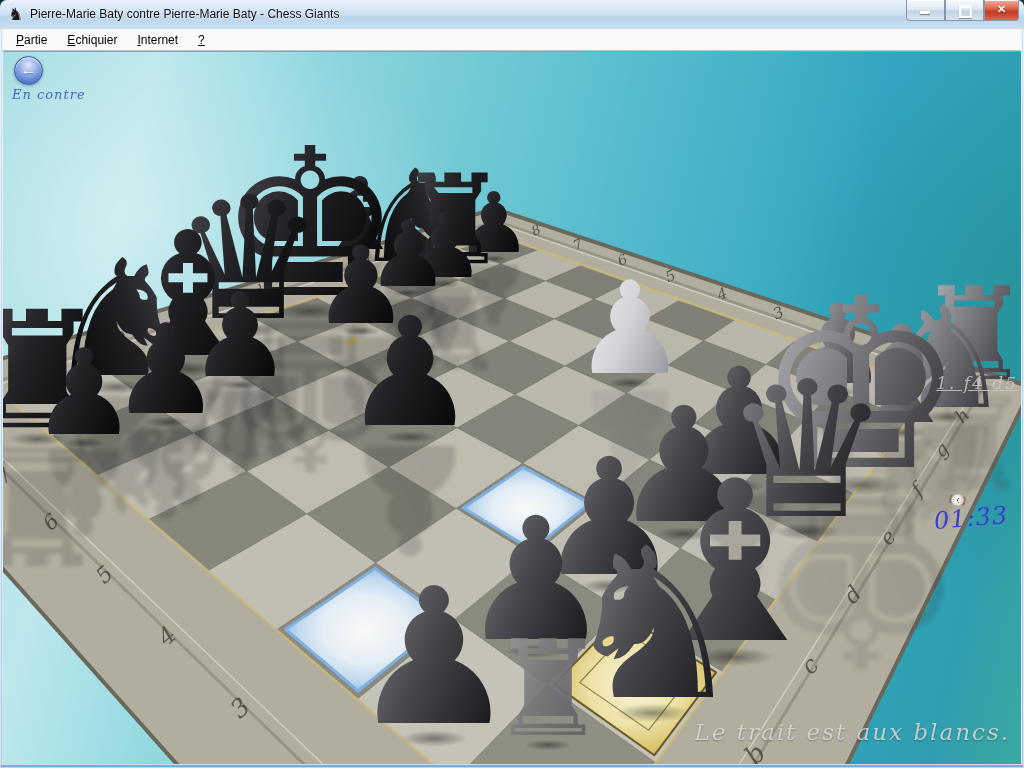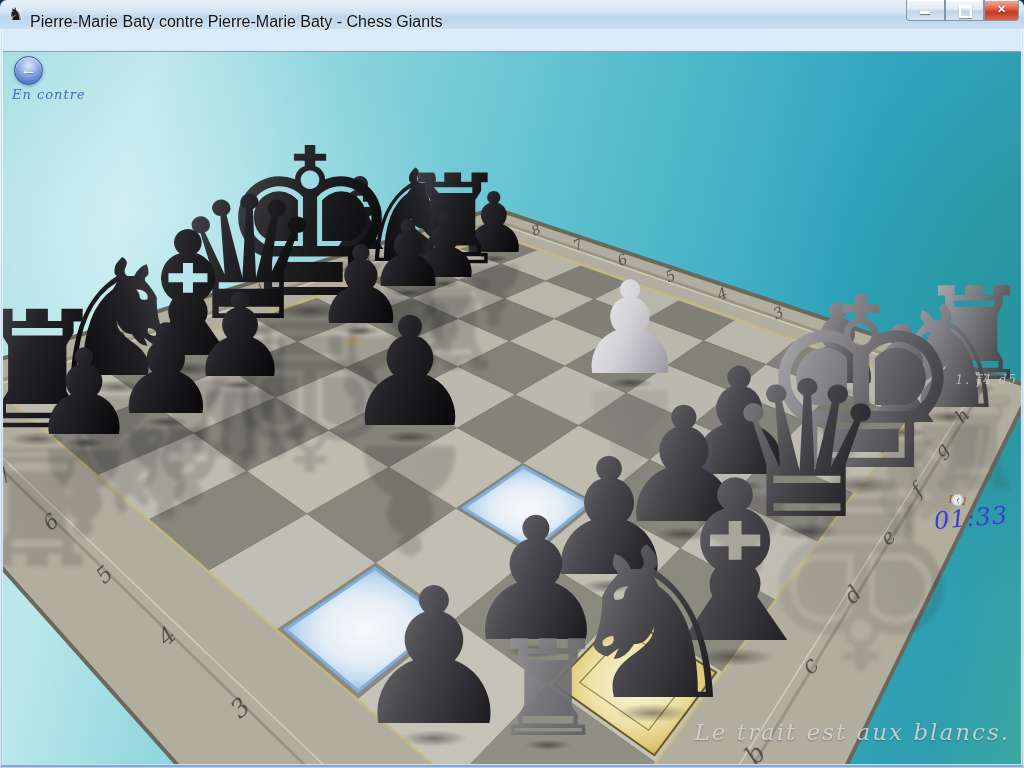--- a/index.html
+++ b/index.html
@@ -6,21 +6,21 @@
   body{width:1024px;height:768px;overflow:hidden;font-family:"Liberation Sans",sans-serif;}
   .window{position:relative;width:1024px;height:768px;border-radius:7px 7px 0 0;overflow:hidden;
     background:linear-gradient(180deg,#dcecf9 0%,#cfe2f4 45%,#bed7ec 100%);
     box-shadow:inset 0 0 0 1px #5a7ca6;}
   
   .titlebar{position:absolute;left:0;top:0;width:1024px;height:29px;
     background:linear-gradient(180deg,#e8f2fb 0%,#d3e5f5 40%,#bdd6ec 60%,#cadef0 100%);
     border-radius:7px 7px 0 0;}
   .app-icon{position:absolute;left:8px;top:5px;width:18px;height:18px;font-size:17px;line-height:18px;
     color:#1a1a1c;text-shadow:1px 0 0 #fff;font-family:"DejaVu Sans",sans-serif;}
-  .title-text{position:absolute;left:30px;top:13px;font-size:16px;color:#111;white-space:nowrap;
+  .title-text{position:absolute;left:30px;top:7px;font-size:12px;color:#111;white-space:nowrap;
     text-shadow:0 1px 2px rgba(255,255,255,.8);}
   .caption-buttons{position:absolute;right:5px;top:0;height:20px;display:flex;}
   .cap-btn{width:37px;height:20px;border:1px solid #8298b0;border-top:none;position:relative;
     background:linear-gradient(180deg,#f6fafd 0%,#dfeaf4 45%,#c3d4e5 55%,#d8e5f0 100%);
     box-shadow:inset 0 1px 0 rgba(255,255,255,.9);cursor:default;}
   .cap-btn.first{border-radius:0 0 0 4px;}
   .cap-btn.close{width:33px;border-radius:0 0 4px 0;
     background:linear-gradient(180deg,#f0b0a2 0%,#e06a50 40%,#c63a22 60%,#d8684c 100%);}
   .icon-min::before{content:"";position:absolute;left:13px;top:11px;width:10px;height:3px;background:#fff;
     box-shadow:0 1px 1px rgba(0,0,0,.45);}
@@ -56,21 +56,21 @@
   .pshadow{position:absolute;pointer-events:none;
     background:radial-gradient(closest-side,rgba(0,0,0,.40),rgba(0,0,0,0) 78%);}
   
   .back-button{position:absolute;left:14px;top:55px;width:27px;height:27px;border-radius:50%;
     background:radial-gradient(circle at 50% 30%,#dfe9fb 0%,#9db8ea 35%,#5b7fd0 70%,#3f5cb4 100%);
     border:1px solid #37549e;box-shadow:0 1px 3px rgba(0,30,80,.35), inset 0 1px 2px rgba(255,255,255,.8);}
   .back-button::before{content:"\2190";position:absolute;left:0;right:0;top:4px;text-align:center;
     color:#fff;font-size:16px;font-weight:bold;text-shadow:0 1px 1px rgba(0,0,40,.4);}
   .hud{position:absolute;font-family:"DejaVu Serif",serif;font-style:italic;white-space:nowrap;}
   .game-state{left:12px;top:86px;font-size:13px;color:#3f54c4;letter-spacing:1px;opacity:.9;}
-  .move-list{right:6px;top:372px;font-size:12px;color:#c9c9c9;opacity:.85;letter-spacing:2px;}
+  .move-list{right:6px;top:372px;font-size:17px;color:#c9c9c9;opacity:.85;letter-spacing:2px;text-decoration:underline;}
   .clock{left:934px;top:503px;font-size:24px;color:#3a3ecf;transform:rotate(-5deg);letter-spacing:1px;}
   .clock-icon{position:absolute;left:948px;top:490px;font-size:15px;color:#5d5d50;
     transform:rotate(100deg);font-style:normal;font-family:"DejaVu Sans",sans-serif;opacity:.8;}
   .turn-message{right:14px;top:718px;font-size:23px;color:#d4d4d4;opacity:.9;letter-spacing:2px;
     text-shadow:0 1px 2px rgba(0,0,0,.35);}
   
   .win-edge{position:absolute;background:linear-gradient(180deg,#cfe3f4,#a9c8e4);box-shadow:inset 0 0 0 1px rgba(255,255,255,.55);}
   .edge-l{left:0;top:29px;width:3px;height:739px;}
   .edge-r{right:0;top:29px;width:3px;height:739px;}
   .edge-b{left:0;bottom:0;width:1024px;height:4px;background:linear-gradient(180deg,#8fb8dc,#6f9cc8);}
@@ -83,20 +83,26 @@
   <div class="titlebar">
     <span class="app-icon">♞</span>
     <span class="title-text">Pierre-Marie Baty contre Pierre-Marie Baty - Chess Giants</span>
     <div class="caption-buttons">
       <div class="cap-btn first"><span class="icon-min"></span></div>
       <div class="cap-btn"><span class="icon-max"></span></div>
       <div class="cap-btn close"><span class="icon-close"></span></div>
     </div>
   </div>
 
+  <nav class="menubar">
+      <span class="menu-item"><u>P</u>artie</span>
+      <span class="menu-item"><u>E</u>chiquier</span>
+      <span class="menu-item"><u>I</u>nternet</span>
+      <span class="menu-item"><u>?</u></span>
+    </nav>
 
   <div class="client">
     <div class="scene">
       <div class="bg"></div>
       <svg id="board-svg" width="1024" height="768" viewBox="0 0 1024 768">
           <defs>
             <radialGradient id="blueGlow" cx="50%" cy="50%" r="60%">
               <stop offset="0%" stop-color="#ffffff"></stop>
               <stop offset="45%" stop-color="#eaf4fd"></stop>
               <stop offset="70%" stop-color="#c4ddf5"></stop>

